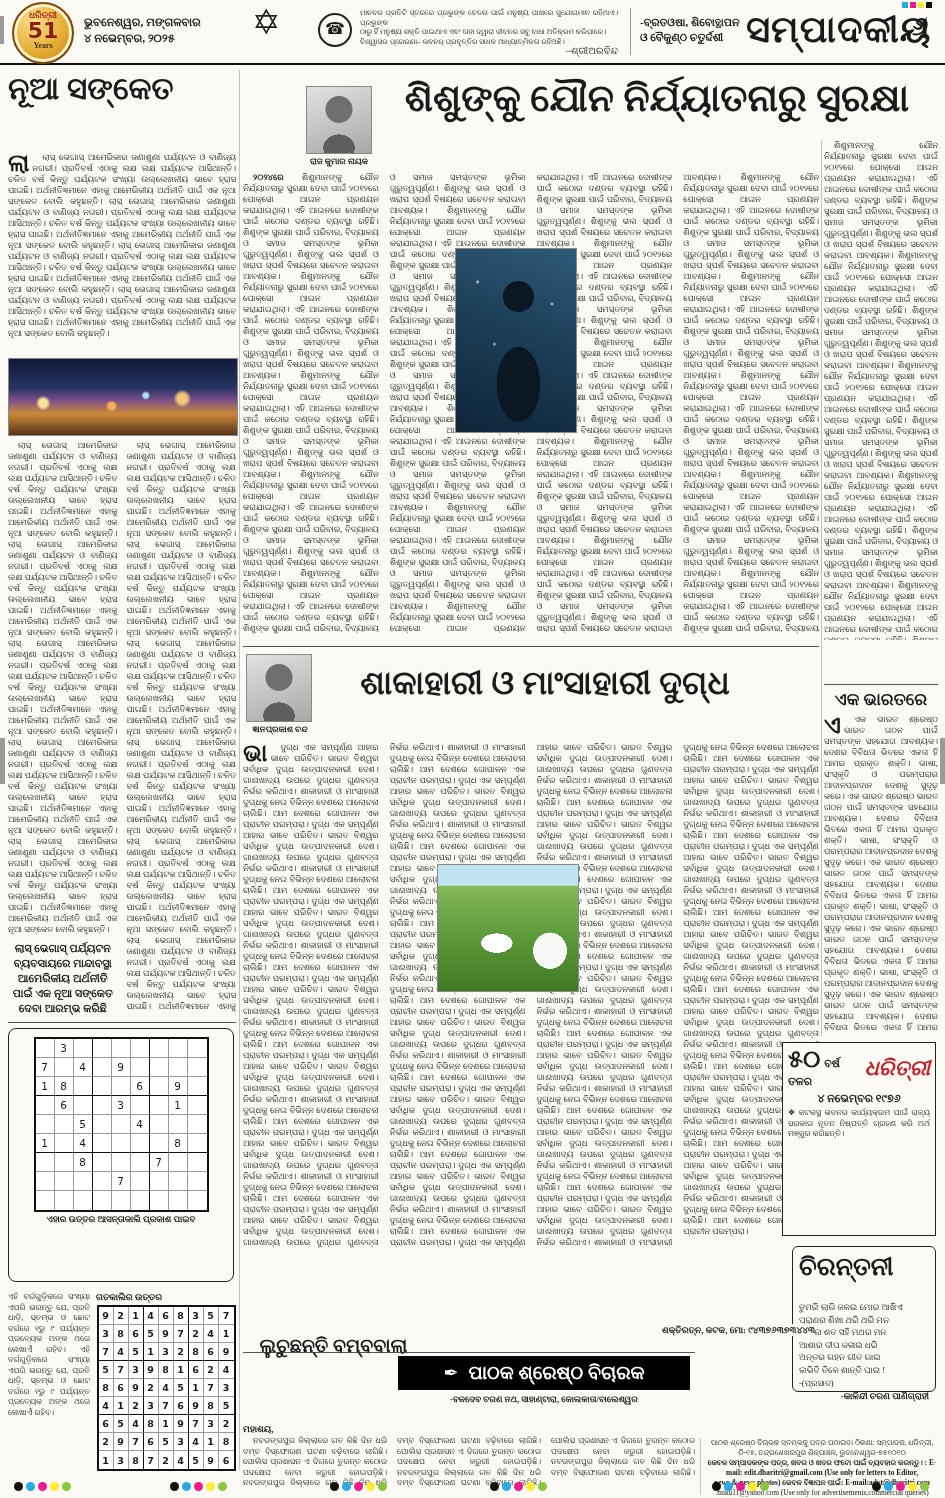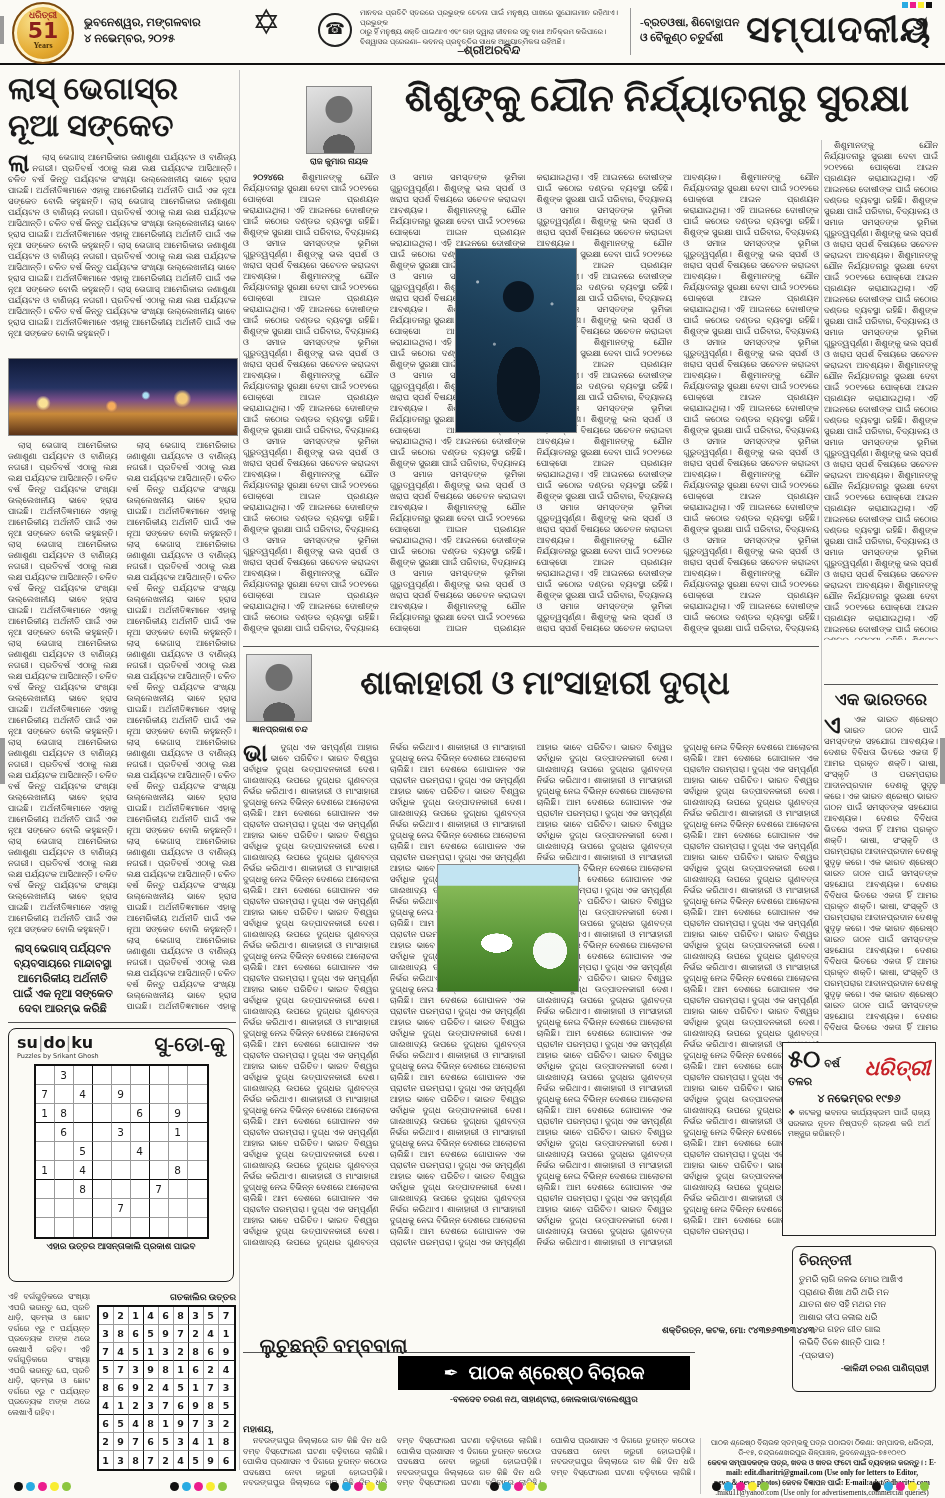--- a/index.html
+++ b/index.html
@@ -21,21 +21,21 @@
         background:radial-gradient(circle at 35% 30%,#f9e08a,#e3a82e 60%,#b97f1e);
         border:2px solid #7c4a10;box-shadow:inset 0 0 0 3px #fdf3cf;text-align:center;}
   .logo-name{font-size:9px;font-weight:bold;color:#a3261f;padding-top:6px;}
   .logo-51{font-size:22px;font-weight:bold;color:#8a1f1a;line-height:20px;font-family:"DejaVu Sans",sans-serif;}
   .logo-years{font-size:8px;font-weight:bold;color:#4a3007;}
   .dateline{position:absolute;left:84px;top:14px;font-size:11.5px;font-weight:bold;line-height:16px;}
   .star-emblem{position:absolute;left:252px;top:2px;font-size:34px;color:#222;}
   .phone-emblem{position:absolute;left:318px;top:13px;width:30px;height:30px;border:2px solid #222;border-radius:50%;
         text-align:center;line-height:28px;font-size:16px;}
   .mast-quote{position:absolute;left:360px;top:8px;width:258px;font-size:7.3px;line-height:9.6px;text-align:justify;}
-  .mast-quote .attr{text-align:center;font-weight:bold;font-size:12px;}
+  .mast-quote .attr{text-align:right;font-weight:normal;font-size:10px;}
   .mast-sep{position:absolute;left:630px;top:8px;width:1px;height:47px;background:#999;}
   .festival{position:absolute;left:640px;top:15px;width:102px;font-weight:bold;font-size:11px;line-height:15px;}
   .section-title{position:absolute;left:746px;top:8px;font-size:37px;font-weight:bold;letter-spacing:1px;}
   .pageno{position:absolute;left:912px;top:12px;font-size:26px;font-weight:bold;}
   
   .photo{border:1px solid #888;}
   .vegas-photo{left:8px;top:358px;width:228px;height:76px;
     background:
       radial-gradient(circle 10px at 15% 58%,rgba(255,232,150,.95) 0 40%,transparent 75%),
       radial-gradient(circle 8px at 45% 62%,rgba(255,180,90,.9) 0 40%,transparent 75%),
@@ -75,21 +75,21 @@
   .fy-head{display:flex;align-items:center;justify-content:flex-start;}
   .fy-50{font-size:24px;font-weight:bold;line-height:22px;}
   .fy-rest{font-size:11px;font-weight:bold;line-height:12px;}
   .fy-brand{font-size:21px;font-weight:bold;color:#c62127;font-style:italic;}
   .fy-date{text-align:center;font-weight:bold;font-size:11px;margin:3px 0;}
   .fy-item{font-size:8px;line-height:10.5px;text-align:justify;margin-bottom:4px;}
   .fy-bullet{font-weight:bold;margin-right:2px;}
   
   .ch-box{left:792px;top:1246px;width:144px;height:146px;border:1.5px solid #222;border-radius:6px;background:#fbfaf5;
           padding:6px;box-sizing:border-box;}
-  .ch-title{font-size:14px;font-weight:bold;margin-bottom:4px;}
+  .ch-title{font-size:25px;font-weight:bold;margin-bottom:19px;}
   .ch-line{font-size:8.8px;line-height:12.5px;}
   .ch-mid{font-size:8.5px;margin-top:2px;}
   .ch-attr{font-size:9px;font-weight:bold;text-align:right;margin-top:2px;}
   
   .sdk-frame{left:8px;top:1028px;width:226px;height:254px;border:1.5px solid #222;border-radius:8px;
              background:#fbfaf5;box-sizing:border-box;padding:4px;}
   .sdk-head{display:flex;justify-content:space-between;align-items:flex-start;padding:0 4px;}
   .sdk-logo span{font-family:"DejaVu Sans",sans-serif;font-weight:bold;font-size:16px;}
   .sdk-logo .bar{color:#999;font-weight:normal;}
   .sdk-credit{font-size:6.5px;color:#333;font-family:"DejaVu Sans",sans-serif;}
@@ -100,21 +100,21 @@
   .scell{border-right:1px solid #999;border-bottom:1px solid #999;display:flex;align-items:center;justify-content:center;
          font-family:"DejaVu Sans",sans-serif;font-size:10.5px;}
   .scell.c8{border-right:none}.scell.r8{border-bottom:none}
   .scell.c2,.scell.c5{border-right:1.6px solid #111}
   .scell.r2,.scell.r5{border-bottom:1.6px solid #111}
   .solution .scell{font-weight:bold;font-size:9.5px;}
   .sdk-note{text-align:center;font-size:8.8px;font-weight:bold;}
   .sdk-bottom{left:8px;top:1292px;width:228px;height:180px;display:flex;gap:6px;}
   .sdk-instructions{width:82px;font-size:8px;line-height:10.5px;text-align:justify;overflow:hidden;}
   .sdk-solution-wrap{width:140px;}
-  .sdk-yesterday{text-align:right;font-size:9px;font-weight:bold;}
+  .sdk-yesterday{text-align:left;font-size:9px;font-weight:bold;}
   
   .rd-banner{left:398px;top:1356px;width:292px;height:34px;background:#000;color:#fff;display:flex;align-items:center;
              justify-content:center;gap:10px;font-size:19px;font-weight:bold;}
   .rd-pen{font-size:18px;}
   .rd-headline{left:246px;top:1335px;width:175px;font-size:19px;font-weight:bold;text-align:center;line-height:22px;}
   .rd-attr{left:398px;top:1394px;width:292px;text-align:center;font-weight:bold;font-size:8.6px;}
   .rd-salutation{left:243px;top:1424px;font-size:9px;font-weight:bold;}
   .rd-body{left:243px;top:1436px;width:452px;height:56px;font-size:8px;line-height:10.5px;}
   
   .footer-contact{left:704px;top:1438px;width:236px;font-size:7.4px;line-height:10px;text-align:center;overflow:hidden;}
@@ -156,21 +156,20 @@
     </div>
     <div class="section-title">ସମ୍ପାଦକୀୟ</div>
     <div class="pageno">୬</div>
   </header>
 
   <div class="vline" style="left:239px;top:70px;height:1400px;"></div>
   <div class="vline" style="left:821px;top:140px;height:896px;"></div>
   <div class="vline" style="left:700px;top:1438px;height:56px;"></div>
 
   <div class="abs la-headline">
-    <div>ଲାସ୍ ଭେଗାସ୍‌ର</div>
     <div>ନୂଆ ସଙ୍କେତ</div>
   </div>
   <div class="abs jtext" style="left:8px;top:152px;width:228px;height:202px;">
     <p><span class="dropcap">ଲା</span><span>ଲାସ୍ ଭେଗାସ୍ ଆମେରିକାର ଜଣାଶୁଣା ପର୍ଯ୍ୟଟନ ଓ ବାଣିଜ୍ୟ ନଗରୀ। ପ୍ରତିବର୍ଷ ଏଠାକୁ ଲକ୍ଷ ଲକ୍ଷ ପର୍ଯ୍ୟଟକ ଆସିଥାନ୍ତି। ଚଳିତ ବର୍ଷ କିନ୍ତୁ ପର୍ଯ୍ୟଟକ ସଂଖ୍ୟା ଉଲ୍ଲେଖନୀୟ ଭାବେ ହ୍ରାସ ପାଇଛି। ଅର୍ଥନୀତିଜ୍ଞମାନେ ଏହାକୁ ଆମେରିକୀୟ ଅର୍ଥନୀତି ପାଇଁ ଏକ ନୂଆ ସଙ୍କେତ ବୋଲି କହୁଛନ୍ତି। ଲାସ୍ ଭେଗାସ୍ ଆମେରିକାର ଜଣାଶୁଣା ପର୍ଯ୍ୟଟନ ଓ ବାଣିଜ୍ୟ ନଗରୀ। ପ୍ରତିବର୍ଷ ଏଠାକୁ ଲକ୍ଷ ଲକ୍ଷ ପର୍ଯ୍ୟଟକ ଆସିଥାନ୍ତି। ଚଳିତ ବର୍ଷ କିନ୍ତୁ ପର୍ଯ୍ୟଟକ ସଂଖ୍ୟା ଉଲ୍ଲେଖନୀୟ ଭାବେ ହ୍ରାସ ପାଇଛି। ଅର୍ଥନୀତିଜ୍ଞମାନେ ଏହାକୁ ଆମେରିକୀୟ ଅର୍ଥନୀତି ପାଇଁ ଏକ ନୂଆ ସଙ୍କେତ ବୋଲି କହୁଛନ୍ତି। ଲାସ୍ ଭେଗାସ୍ ଆମେରିକାର ଜଣାଶୁଣା ପର୍ଯ୍ୟଟନ ଓ ବାଣିଜ୍ୟ ନଗରୀ। ପ୍ରତିବର୍ଷ ଏଠାକୁ ଲକ୍ଷ ଲକ୍ଷ ପର୍ଯ୍ୟଟକ ଆସିଥାନ୍ତି। ଚଳିତ ବର୍ଷ କିନ୍ତୁ ପର୍ଯ୍ୟଟକ ସଂଖ୍ୟା ଉଲ୍ଲେଖନୀୟ ଭାବେ ହ୍ରାସ ପାଇଛି। ଅର୍ଥନୀତିଜ୍ଞମାନେ ଏହାକୁ ଆମେରିକୀୟ ଅର୍ଥନୀତି ପାଇଁ ଏକ ନୂଆ ସଙ୍କେତ ବୋଲି କହୁଛନ୍ତି। ଲାସ୍ ଭେଗାସ୍ ଆମେରିକାର ଜଣାଶୁଣା ପର୍ଯ୍ୟଟନ ଓ ବାଣିଜ୍ୟ ନଗରୀ। ପ୍ରତିବର୍ଷ ଏଠାକୁ ଲକ୍ଷ ଲକ୍ଷ ପର୍ଯ୍ୟଟକ ଆସିଥାନ୍ତି। ଚଳିତ ବର୍ଷ କିନ୍ତୁ ପର୍ଯ୍ୟଟକ ସଂଖ୍ୟା ଉଲ୍ଲେଖନୀୟ ଭାବେ ହ୍ରାସ ପାଇଛି। ଅର୍ଥନୀତିଜ୍ଞମାନେ ଏହାକୁ ଆମେରିକୀୟ ଅର୍ଥନୀତି ପାଇଁ ଏକ ନୂଆ ସଙ୍କେତ ବୋଲି କହୁଛନ୍ତି।</span></p>
   </div>
   <div class="abs photo vegas-photo"></div>
   <div class="abs jtext cols2" style="left:8px;top:440px;width:228px;height:580px;">
     <p><span>ଲାସ୍ ଭେଗାସ୍ ଆମେରିକାର ଜଣାଶୁଣା ପର୍ଯ୍ୟଟନ ଓ ବାଣିଜ୍ୟ ନଗରୀ। ପ୍ରତିବର୍ଷ ଏଠାକୁ ଲକ୍ଷ ଲକ୍ଷ ପର୍ଯ୍ୟଟକ ଆସିଥାନ୍ତି। ଚଳିତ ବର୍ଷ କିନ୍ତୁ ପର୍ଯ୍ୟଟକ ସଂଖ୍ୟା ଉଲ୍ଲେଖନୀୟ ଭାବେ ହ୍ରାସ ପାଇଛି। ଅର୍ଥନୀତିଜ୍ଞମାନେ ଏହାକୁ ଆମେରିକୀୟ ଅର୍ଥନୀତି ପାଇଁ ଏକ ନୂଆ ସଙ୍କେତ ବୋଲି କହୁଛନ୍ତି। ଲାସ୍ ଭେଗାସ୍ ଆମେରିକାର ଜଣାଶୁଣା ପର୍ଯ୍ୟଟନ ଓ ବାଣିଜ୍ୟ ନଗରୀ। ପ୍ରତିବର୍ଷ ଏଠାକୁ ଲକ୍ଷ ଲକ୍ଷ ପର୍ଯ୍ୟଟକ ଆସିଥାନ୍ତି। ଚଳିତ ବର୍ଷ କିନ୍ତୁ ପର୍ଯ୍ୟଟକ ସଂଖ୍ୟା ଉଲ୍ଲେଖନୀୟ ଭାବେ ହ୍ରାସ ପାଇଛି। ଅର୍ଥନୀତିଜ୍ଞମାନେ ଏହାକୁ ଆମେରିକୀୟ ଅର୍ଥନୀତି ପାଇଁ ଏକ ନୂଆ ସଙ୍କେତ ବୋଲି କହୁଛନ୍ତି। ଲାସ୍ ଭେଗାସ୍ ଆମେରିକାର ଜଣାଶୁଣା ପର୍ଯ୍ୟଟନ ଓ ବାଣିଜ୍ୟ ନଗରୀ। ପ୍ରତିବର୍ଷ ଏଠାକୁ ଲକ୍ଷ ଲକ୍ଷ ପର୍ଯ୍ୟଟକ ଆସିଥାନ୍ତି। ଚଳିତ ବର୍ଷ କିନ୍ତୁ ପର୍ଯ୍ୟଟକ ସଂଖ୍ୟା ଉଲ୍ଲେଖନୀୟ ଭାବେ ହ୍ରାସ ପାଇଛି। ଅର୍ଥନୀତିଜ୍ଞମାନେ ଏହାକୁ ଆମେରିକୀୟ ଅର୍ଥନୀତି ପାଇଁ ଏକ ନୂଆ ସଙ୍କେତ ବୋଲି କହୁଛନ୍ତି। ଲାସ୍ ଭେଗାସ୍ ଆମେରିକାର ଜଣାଶୁଣା ପର୍ଯ୍ୟଟନ ଓ ବାଣିଜ୍ୟ ନଗରୀ। ପ୍ରତିବର୍ଷ ଏଠାକୁ ଲକ୍ଷ ଲକ୍ଷ ପର୍ଯ୍ୟଟକ ଆସିଥାନ୍ତି। ଚଳିତ ବର୍ଷ କିନ୍ତୁ ପର୍ଯ୍ୟଟକ ସଂଖ୍ୟା ଉଲ୍ଲେଖନୀୟ ଭାବେ ହ୍ରାସ ପାଇଛି। ଅର୍ଥନୀତିଜ୍ଞମାନେ ଏହାକୁ ଆମେରିକୀୟ ଅର୍ଥନୀତି ପାଇଁ ଏକ ନୂଆ ସଙ୍କେତ ବୋଲି କହୁଛନ୍ତି। ଲାସ୍ ଭେଗାସ୍ ଆମେରିକାର ଜଣାଶୁଣା ପର୍ଯ୍ୟଟନ ଓ ବାଣିଜ୍ୟ ନଗରୀ। ପ୍ରତିବର୍ଷ ଏଠାକୁ ଲକ୍ଷ ଲକ୍ଷ ପର୍ଯ୍ୟଟକ ଆସିଥାନ୍ତି। ଚଳିତ ବର୍ଷ କିନ୍ତୁ ପର୍ଯ୍ୟଟକ ସଂଖ୍ୟା ଉଲ୍ଲେଖନୀୟ ଭାବେ ହ୍ରାସ ପାଇଛି। ଅର୍ଥନୀତିଜ୍ଞମାନେ ଏହାକୁ ଆମେରିକୀୟ ଅର୍ଥନୀତି ପାଇଁ ଏକ ନୂଆ ସଙ୍କେତ ବୋଲି କହୁଛନ୍ତି।</span></p>
     <div class="pull-quote">ଲାସ୍ ଭେଗାସ୍ ପର୍ଯ୍ୟଟନ ବ୍ୟବସାୟରେ ମାନ୍ଦାବସ୍ଥା ଆମେରିକୀୟ ଅର୍ଥନୀତି ପାଇଁ ଏକ ନୂଆ ସଙ୍କେତ ଦେବା ଆରମ୍ଭ କରିଛି</div>
     <p><span>ଲାସ୍ ଭେଗାସ୍ ଆମେରିକାର ଜଣାଶୁଣା ପର୍ଯ୍ୟଟନ ଓ ବାଣିଜ୍ୟ ନଗରୀ। ପ୍ରତିବର୍ଷ ଏଠାକୁ ଲକ୍ଷ ଲକ୍ଷ ପର୍ଯ୍ୟଟକ ଆସିଥାନ୍ତି। ଚଳିତ ବର୍ଷ କିନ୍ତୁ ପର୍ଯ୍ୟଟକ ସଂଖ୍ୟା ଉଲ୍ଲେଖନୀୟ ଭାବେ ହ୍ରାସ ପାଇଛି। ଅର୍ଥନୀତିଜ୍ଞମାନେ ଏହାକୁ ଆମେରିକୀୟ ଅର୍ଥନୀତି ପାଇଁ ଏକ ନୂଆ ସଙ୍କେତ ବୋଲି କହୁଛନ୍ତି। ଲାସ୍ ଭେଗାସ୍ ଆମେରିକାର ଜଣାଶୁଣା ପର୍ଯ୍ୟଟନ ଓ ବାଣିଜ୍ୟ ନଗରୀ। ପ୍ରତିବର୍ଷ ଏଠାକୁ ଲକ୍ଷ ଲକ୍ଷ ପର୍ଯ୍ୟଟକ ଆସିଥାନ୍ତି। ଚଳିତ ବର୍ଷ କିନ୍ତୁ ପର୍ଯ୍ୟଟକ ସଂଖ୍ୟା ଉଲ୍ଲେଖନୀୟ ଭାବେ ହ୍ରାସ ପାଇଛି। ଅର୍ଥନୀତିଜ୍ଞମାନେ ଏହାକୁ ଆମେରିକୀୟ ଅର୍ଥନୀତି ପାଇଁ ଏକ ନୂଆ ସଙ୍କେତ ବୋଲି କହୁଛନ୍ତି। ଲାସ୍ ଭେଗାସ୍ ଆମେରିକାର ଜଣାଶୁଣା ପର୍ଯ୍ୟଟନ ଓ ବାଣିଜ୍ୟ ନଗରୀ। ପ୍ରତିବର୍ଷ ଏଠାକୁ ଲକ୍ଷ ଲକ୍ଷ ପର୍ଯ୍ୟଟକ ଆସିଥାନ୍ତି। ଚଳିତ ବର୍ଷ କିନ୍ତୁ ପର୍ଯ୍ୟଟକ ସଂଖ୍ୟା ଉଲ୍ଲେଖନୀୟ ଭାବେ ହ୍ରାସ ପାଇଛି। ଅର୍ଥନୀତିଜ୍ଞମାନେ ଏହାକୁ ଆମେରିକୀୟ ଅର୍ଥନୀତି ପାଇଁ ଏକ ନୂଆ ସଙ୍କେତ ବୋଲି କହୁଛନ୍ତି। ଲାସ୍ ଭେଗାସ୍ ଆମେରିକାର ଜଣାଶୁଣା ପର୍ଯ୍ୟଟନ ଓ ବାଣିଜ୍ୟ ନଗରୀ। ପ୍ରତିବର୍ଷ ଏଠାକୁ ଲକ୍ଷ ଲକ୍ଷ ପର୍ଯ୍ୟଟକ ଆସିଥାନ୍ତି। ଚଳିତ ବର୍ଷ କିନ୍ତୁ ପର୍ଯ୍ୟଟକ ସଂଖ୍ୟା ଉଲ୍ଲେଖନୀୟ ଭାବେ ହ୍ରାସ ପାଇଛି। ଅର୍ଥନୀତିଜ୍ଞମାନେ ଏହାକୁ ଆମେରିକୀୟ ଅର୍ଥନୀତି ପାଇଁ ଏକ ନୂଆ ସଙ୍କେତ ବୋଲି କହୁଛନ୍ତି। ଲାସ୍ ଭେଗାସ୍ ଆମେରିକାର ଜଣାଶୁଣା ପର୍ଯ୍ୟଟନ ଓ ବାଣିଜ୍ୟ ନଗରୀ। ପ୍ରତିବର୍ଷ ଏଠାକୁ ଲକ୍ଷ ଲକ୍ଷ ପର୍ଯ୍ୟଟକ ଆସିଥାନ୍ତି। ଚଳିତ ବର୍ଷ କିନ୍ତୁ ପର୍ଯ୍ୟଟକ ସଂଖ୍ୟା ଉଲ୍ଲେଖନୀୟ ଭାବେ ହ୍ରାସ ପାଇଛି। ଅର୍ଥନୀତିଜ୍ଞମାନେ ଏହାକୁ ଆମେରିକୀୟ ଅର୍ଥନୀତି ପାଇଁ ଏକ ନୂଆ ସଙ୍କେତ ବୋଲି କହୁଛନ୍ତି। ଲାସ୍ ଭେଗାସ୍ ଆମେରିକାର ଜଣାଶୁଣା ପର୍ଯ୍ୟଟନ ଓ ବାଣିଜ୍ୟ ନଗରୀ। ପ୍ରତିବର୍ଷ ଏଠାକୁ ଲକ୍ଷ ଲକ୍ଷ ପର୍ଯ୍ୟଟକ ଆସିଥାନ୍ତି। ଚଳିତ ବର୍ଷ କିନ୍ତୁ ପର୍ଯ୍ୟଟକ ସଂଖ୍ୟା ଉଲ୍ଲେଖନୀୟ ଭାବେ ହ୍ରାସ ପାଇଛି। ଅର୍ଥନୀତିଜ୍ଞମାନେ ଏହାକୁ ଆମେରିକୀୟ ଅର୍ଥନୀତି ପାଇଁ ଏକ ନୂଆ ସଙ୍କେତ ବୋଲି କହୁଛନ୍ତି।</span></p>
@@ -225,29 +224,20 @@
     <div class="ch-line">ଯାତନା ଶତ ସହି ମଥର ମନ</div>
     <div class="ch-line">ଆଶାର ଦୀପ ଜଳାଇ ଧରି</div>
     <div class="ch-line">ଅନ୍ତର ଗହନ ଗୀତ ଗାଇ</div>
     <div class="ch-line">ଲଭିବି ତିଳେ ଶାନ୍ତି ପାଇ !</div>
     <div class="ch-mid">-(ପ୍ରସାଦ)</div>
     <div class="ch-attr">-କାଳିନ୍ଦୀ ଚରଣ ପାଣିଗ୍ରାହୀ</div>
   </div>
 
   <div class="hline" style="left:8px;top:1022px;width:228px;"></div>
   <div class="abs sdk-frame">
-    <div class="sdk-head">
-      <div>
-        <div class="sdk-logo">
-          <span>su</span><span class="bar">|</span><span>do</span><span class="bar">|</span><span>ku</span>
-        </div>
-        <div class="sdk-credit">Puzzles by Srikant Ghosh</div>
-      </div>
-      <div class="sdk-title">ସୁ-ଡୋ-କୁ</div>
-    </div>
     <div class="sgrid puzzle">
         <div class="scell r0 c0"></div>
         <div class="scell r0 c1">3</div>
         <div class="scell r0 c2"></div>
         <div class="scell r0 c3"></div>
         <div class="scell r0 c4"></div>
         <div class="scell r0 c5"></div>
         <div class="scell r0 c6"></div>
         <div class="scell r0 c7"></div>
         <div class="scell r0 c8"></div>

